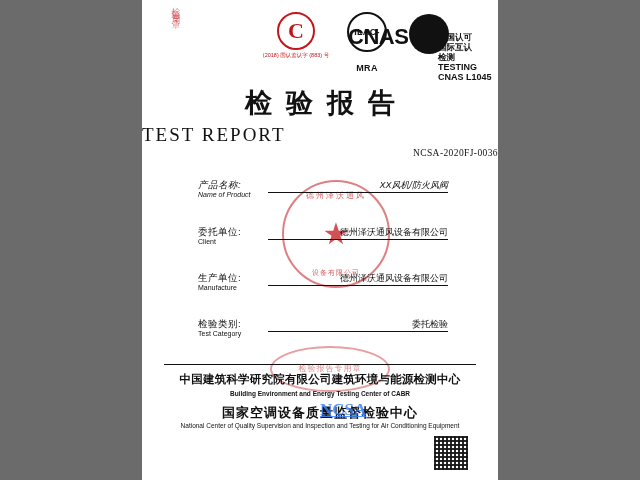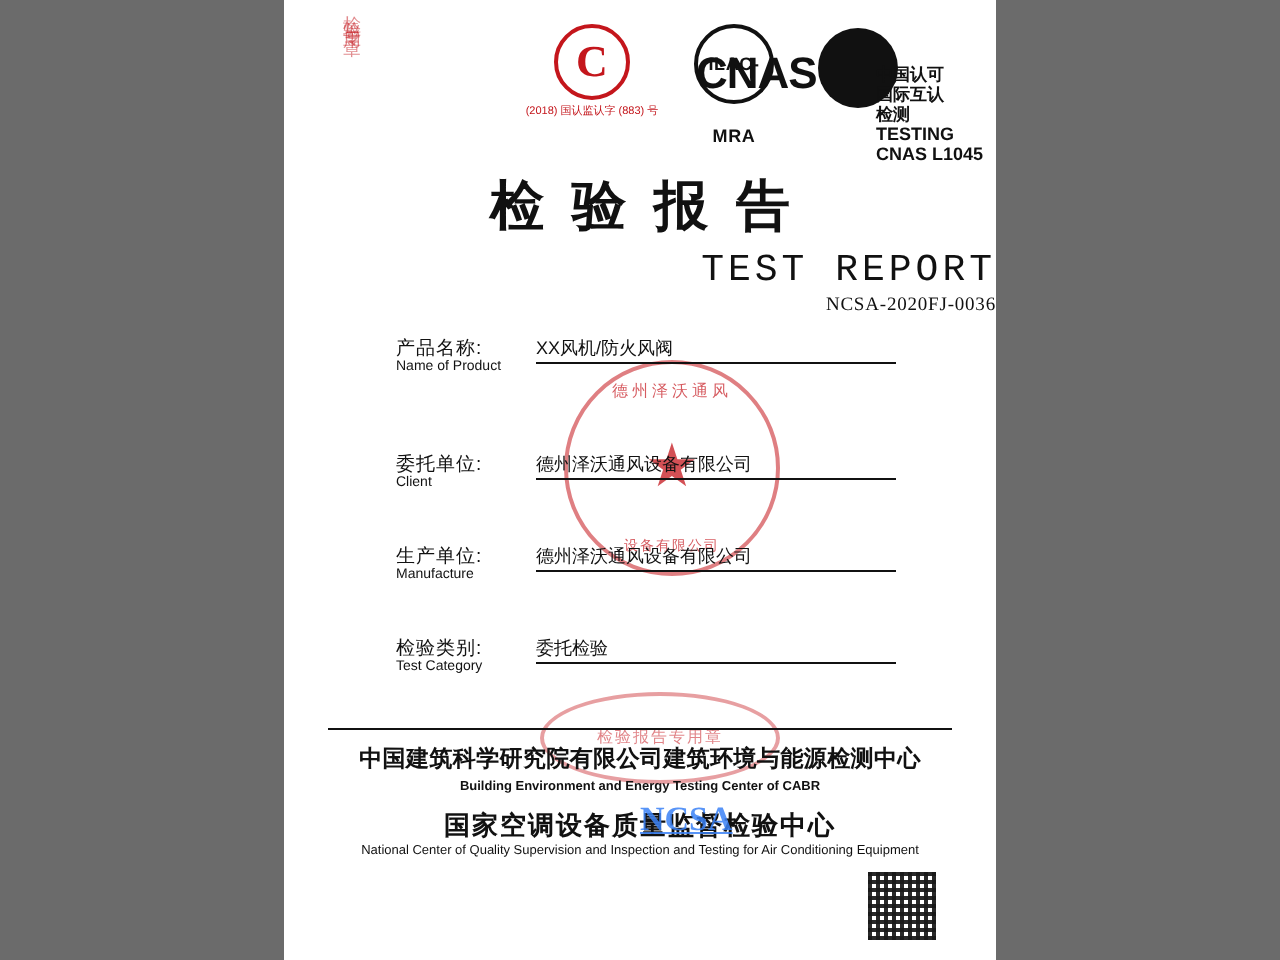--- a/index.html
+++ b/index.html
@@ -166,25 +166,25 @@
     letter-spacing: 14px;
     text-indent: 14px;
     color: #111;
     font-family: "Liberation Serif", serif;
   }
   .title-en {
     position: absolute;
     top: 124px;
     left: 0;
     width: 100%;
-    text-align: right;
+    text-align: left;
     font-size: 19px;
     letter-spacing: 2px;
     color: #111;
-    font-family: Liberation Mono, monospace;
+    font-family: Liberation Serif, serif;
   }
   .report-no {
     position: absolute;
     top: 148px;
     left: 0;
     width: 100%;
     text-align: right;
     font-size: 9.5px;
     letter-spacing: 0.4px;
     color: #111;
@@ -220,26 +220,26 @@
     left: 70px;
     right: 0;
     top: 13px;
     border-bottom: 0.9px solid #111;
   }
   .field .val {
     position: absolute;
     left: 70px;
     right: 0;
     top: 0px;
-    text-align: left;
+    text-align: right;
     font-size: 9px;
     color: #111;
     white-space: nowrap;
   }
-  #f1 { top: 168px; }
+  #f1 { top: 179px; font-style: italic; }
   #f2 { top: 226px; }
   #f3 { top: 272px; }
   #f4 { top: 318px; }
 
   
   .rule {
     position: absolute;
     left: 22px;
     width: 312px;
     border-top: 1.1px solid #111;

